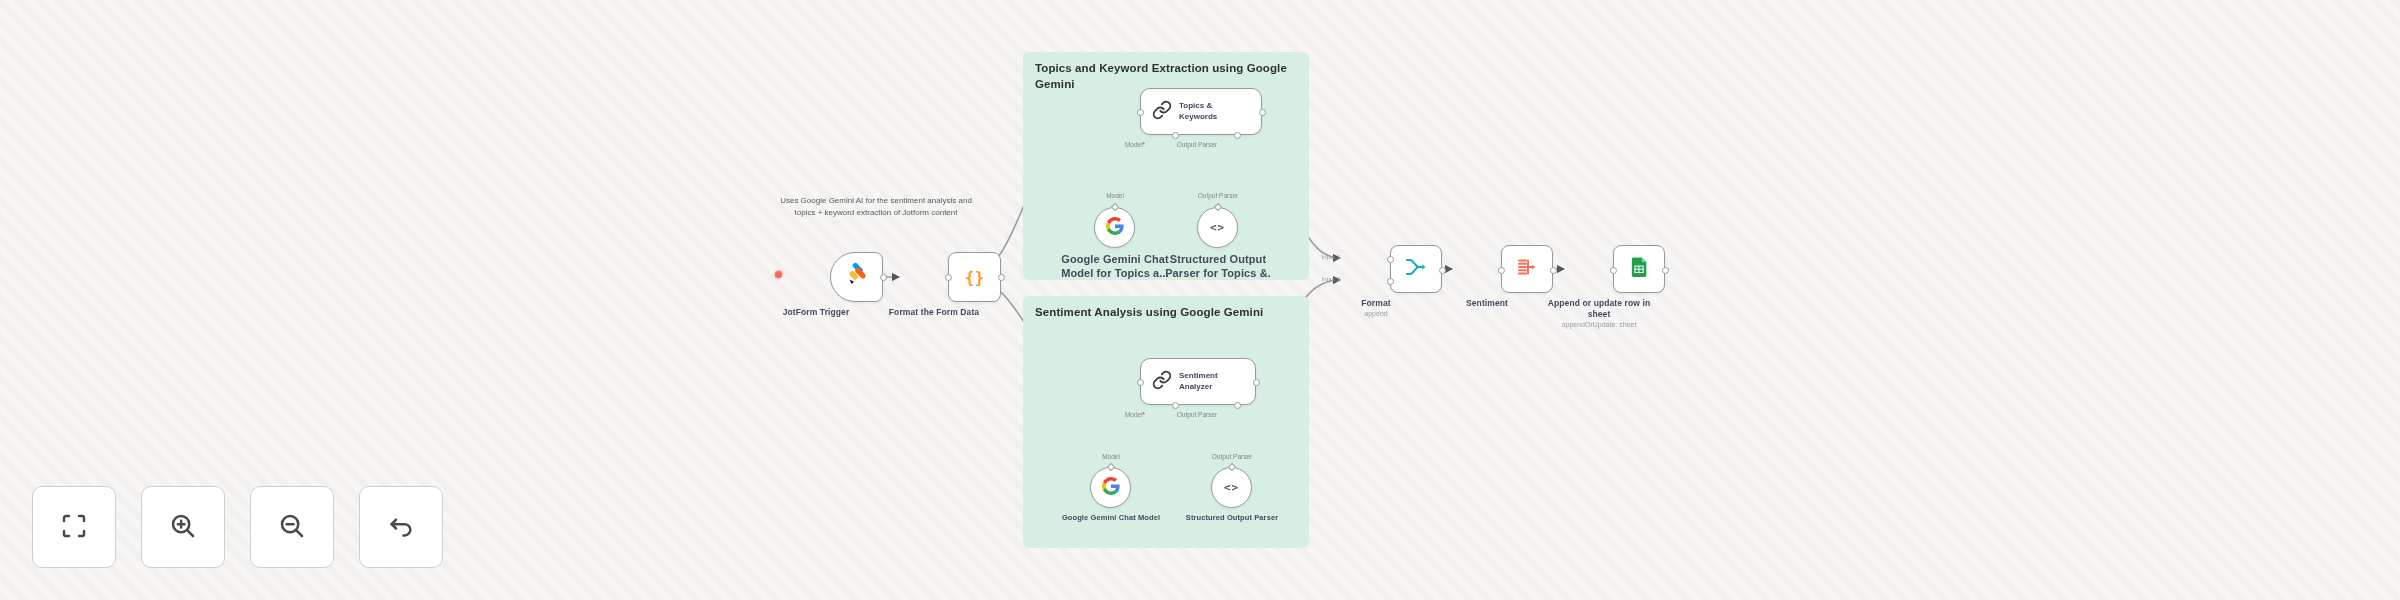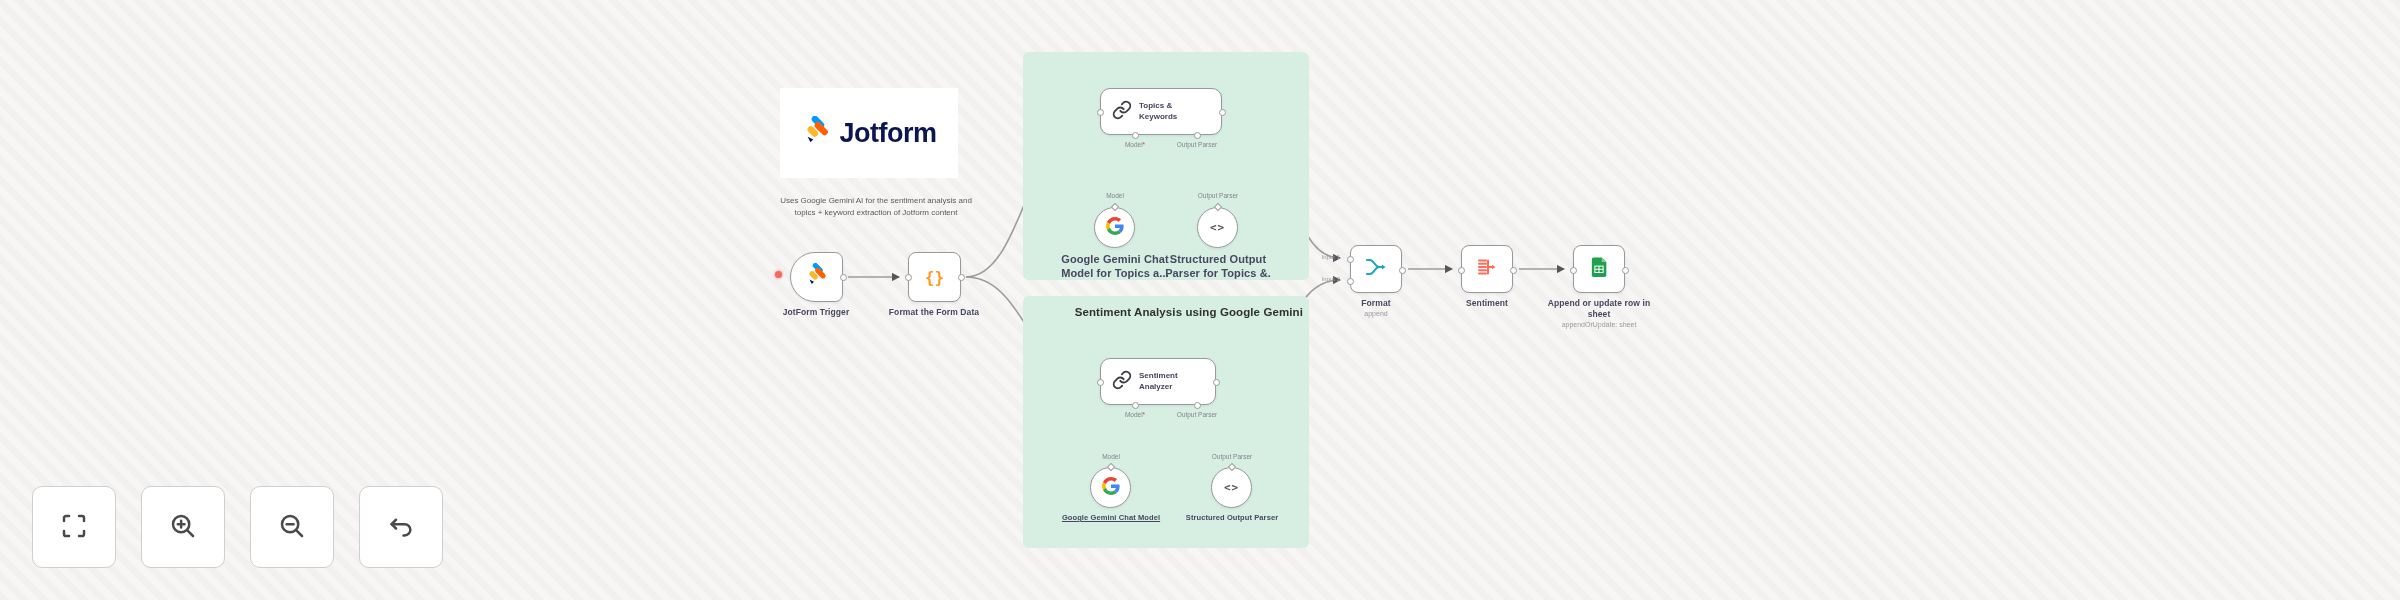--- a/index.html
+++ b/index.html
@@ -10,21 +10,21 @@
     position: relative; width: 2400px; height: 600px;
     background:
       repeating-linear-gradient(45deg, #f2f1f0 0 7px, #f7f6f5 7px 14px);
   }
   svg.wires { position:absolute; left:0; top:0; pointer-events:none; }
 
   
   .node {
     position:absolute; background:#fff; border:1.6px solid #98999b;
     border-radius:8px; box-shadow:0 1px 3px rgba(0,0,0,.07);
-    display:flex; align-items:center; justify-content:center;
+    display:flex; align-items:center; justify-content:center;margin-left:40px;
   }
   .node.trigger { border-radius:26px 8px 8px 26px; }
   .node-label {
     position:absolute; text-align:center; font-size:8.5px; font-weight:600;
     color:#474760; line-height:1.25; letter-spacing:.1px;
   }
   .node-sub {
     position:absolute; text-align:center; font-size:7px; color:#9a9aa2;
     line-height:1.2;
   }
@@ -104,31 +104,20 @@
       <path d="M1519,269 L1564,269" marker-end="url(#arrow)"></path>
     </g>
     <g fill="none" stroke="#9b9b9b" stroke-width="1.4" stroke-dasharray="2.5 3" stroke-linecap="round">
       <path d="M1135,138 C1131,165 1121,180 1116,202"></path>
       <path d="M1197,138 C1203,165 1213,180 1218,202"></path>
       <path d="M1135,408 C1129,432 1116,446 1111,463"></path>
       <path d="M1197,408 C1208,432 1227,446 1231,463"></path>
     </g>
   </svg>
 
-  <div class="img-card" style="left:780px; top:88px; width:178px; height:90px;">
-    <span>
-      <svg width="30" height="30" viewBox="0 0 32 32">
-        <rect x="9" y="3" width="16" height="7" rx="3.5" transform="rotate(45 17 6.5)" fill="#0099ff"></rect>
-        <rect x="12" y="10" width="17" height="7" rx="3.5" transform="rotate(45 20.5 13.5)" fill="#ff6100"></rect>
-        <rect x="5" y="13" width="13" height="7" rx="3.5" transform="rotate(45 11.5 16.5)" fill="#ffb629"></rect>
-        <path d="M6 22 l6 3 -3 3 z" fill="#0a1551"></path>
-      </svg>
-    </span>
-    <span class="jf-word">Jotform</span>
-  </div>
   <div class="sticky-desc" style="left:780px; top:195px;">Uses Google Gemini AI for the sentiment analysis and topics + keyword extraction of Jotform content</div>
 
   <div class="red-dot" style="left:775px; top:271px;"></div>
   <div class="node trigger" style="left:790px; top:252px; width:53px; height:50px;">
     <span>
       <svg width="24" height="24" viewBox="0 0 32 32">
         <rect x="9" y="3" width="16" height="7" rx="3.5" transform="rotate(45 17 6.5)" fill="#0099ff"></rect>
         <rect x="12" y="10" width="17" height="7" rx="3.5" transform="rotate(45 20.5 13.5)" fill="#ff6100"></rect>
         <rect x="5" y="13" width="13" height="7" rx="3.5" transform="rotate(45 11.5 16.5)" fill="#ffb629"></rect>
         <path d="M6 22 l6 3 -3 3 z" fill="#0a1551"></path>
@@ -139,20 +128,21 @@
   <div class="node-label" style="left:756px; top:307px; width:120px;">JotForm Trigger</div>
 
   <div class="node" style="left:908px; top:252px; width:53px; height:50px;">
     <span class="glyph-mono braces">{}</span>
     <span class="dot" style="left:-4.5px; top:21px;"></span>
     <span class="dot" style="right:-4.5px; top:21px;"></span>
   </div>
   <div class="node-label" style="left:869px; top:307px; width:130px;">Format the Form Data</div>
 
   <div class="sticky-green" style="left:1023px; top:52px; width:286px; height:228px;"></div>
+  <div class="sticky-title" style="left:1035px; top:60px; width:268px;">Topics and Keyword Extraction using Google Gemini</div>
 
   <div class="node chain-node" style="left:1100px; top:88px; width:122px; height:47px; border-radius:10px;">
     <span>
       <svg width="20" height="20" viewBox="0 0 24 24" fill="none" stroke="#3d3d44" stroke-width="2.2" stroke-linecap="round" stroke-linejoin="round">
         <path d="M10 13a5 5 0 0 0 7.54.54l3-3a5 5 0 0 0-7.07-7.07l-1.72 1.71"></path>
         <path d="M14 11a5 5 0 0 0-7.54-.54l-3 3a5 5 0 0 0 7.07 7.07l1.71-1.71"></path>
       </svg>
     </span>
     <span class="chain-text">Topics &amp; Keywords</span>
     <span class="dot" style="left:-4.5px; top:20px;"></span>
@@ -178,21 +168,21 @@
   <div class="node-label" style="left:1060px; top:253px; width:110px; font-size:11px;">Google Gemini Chat Model for Topics a...</div>
 
   <div class="port-label" style="left:1193px; top:192px; width:50px;">Output Parser</div>
   <div class="subnode" style="left:1197px; top:207px;">
     <span class="glyph-mono angle">&lt;&gt;</span>
     <span class="diamond" style="left:17px; top:-4px;"></span>
   </div>
   <div class="node-label" style="left:1163px; top:253px; width:110px; font-size:11px;">Structured Output Parser for Topics &amp;.</div>
 
   <div class="sticky-green" style="left:1023px; top:296px; width:286px; height:252px;"></div>
-  <div class="sticky-title" style="left:1035px; top:304px; width:268px;text-align:right;">Sentiment Analysis using Google Gemini</div>
+  <div class="sticky-title" style="left:1035px; top:304px; width:268px;">Sentiment Analysis using Google Gemini</div>
 
   <div class="node chain-node" style="left:1100px; top:358px; width:116px; height:47px; border-radius:10px;">
     <span>
       <svg width="20" height="20" viewBox="0 0 24 24" fill="none" stroke="#3d3d44" stroke-width="2.2" stroke-linecap="round" stroke-linejoin="round">
         <path d="M10 13a5 5 0 0 0 7.54.54l3-3a5 5 0 0 0-7.07-7.07l-1.72 1.71"></path>
         <path d="M14 11a5 5 0 0 0-7.54-.54l-3 3a5 5 0 0 0 7.07 7.07l1.71-1.71"></path>
       </svg>
     </span>
     <span class="chain-text">Sentiment Analyzer</span>
     <span class="dot" style="left:-4.5px; top:20px;"></span>
@@ -208,21 +198,21 @@
     <span>
       <svg width="18" height="18" viewBox="0 0 48 48">
         <path fill="#EA4335" d="M24 9.5c3.54 0 6.71 1.22 9.21 3.6l6.85-6.85C35.9 2.38 30.47 0 24 0 14.62 0 6.51 5.38 2.56 13.22l7.98 6.19C12.43 13.72 17.74 9.5 24 9.5z"></path>
         <path fill="#4285F4" d="M46.98 24.55c0-1.57-.15-3.09-.38-4.55H24v9.02h12.94c-.58 2.96-2.26 5.48-4.78 7.18l7.73 6c4.51-4.18 7.09-10.36 7.09-17.65z"></path>
         <path fill="#FBBC05" d="M10.53 28.59c-.48-1.45-.76-2.99-.76-4.59s.27-3.14.76-4.59l-7.98-6.19C.92 16.46 0 20.12 0 24c0 3.88.92 7.54 2.56 10.78l7.97-6.19z"></path>
         <path fill="#34A853" d="M24 48c6.48 0 11.93-2.13 15.89-5.81l-7.73-6c-2.15 1.45-4.92 2.3-8.16 2.3-6.26 0-11.57-4.22-13.47-9.91l-7.98 6.19C6.51 42.62 14.62 48 24 48z"></path>
       </svg>
     </span>
     <span class="diamond" style="left:17px; top:-4px;"></span>
   </div>
-  <div class="node-label" style="left:1056px; top:513px; width:110px; font-size:7.5px;text-decoration:underline;">Google Gemini Chat Model</div>
+  <div class="node-label" style="left:1056px; top:513px; width:110px; font-size:7.5px;">Google Gemini Chat Model</div>
 
   <div class="port-label" style="left:1206px; top:453px; width:52px;">Output Parser</div>
   <div class="subnode" style="left:1211px; top:467px;">
     <span class="glyph-mono angle">&lt;&gt;</span>
     <span class="diamond" style="left:17px; top:-4px;"></span>
   </div>
   <div class="node-label" style="left:1177px; top:513px; width:110px; font-size:7.5px;">Structured Output Parser</div>
 
   <div class="merge-sub-label" style="left:1300px; top:254px;">Input 1</div>
   <div class="merge-sub-label" style="left:1300px; top:276px;">Input 2</div>

